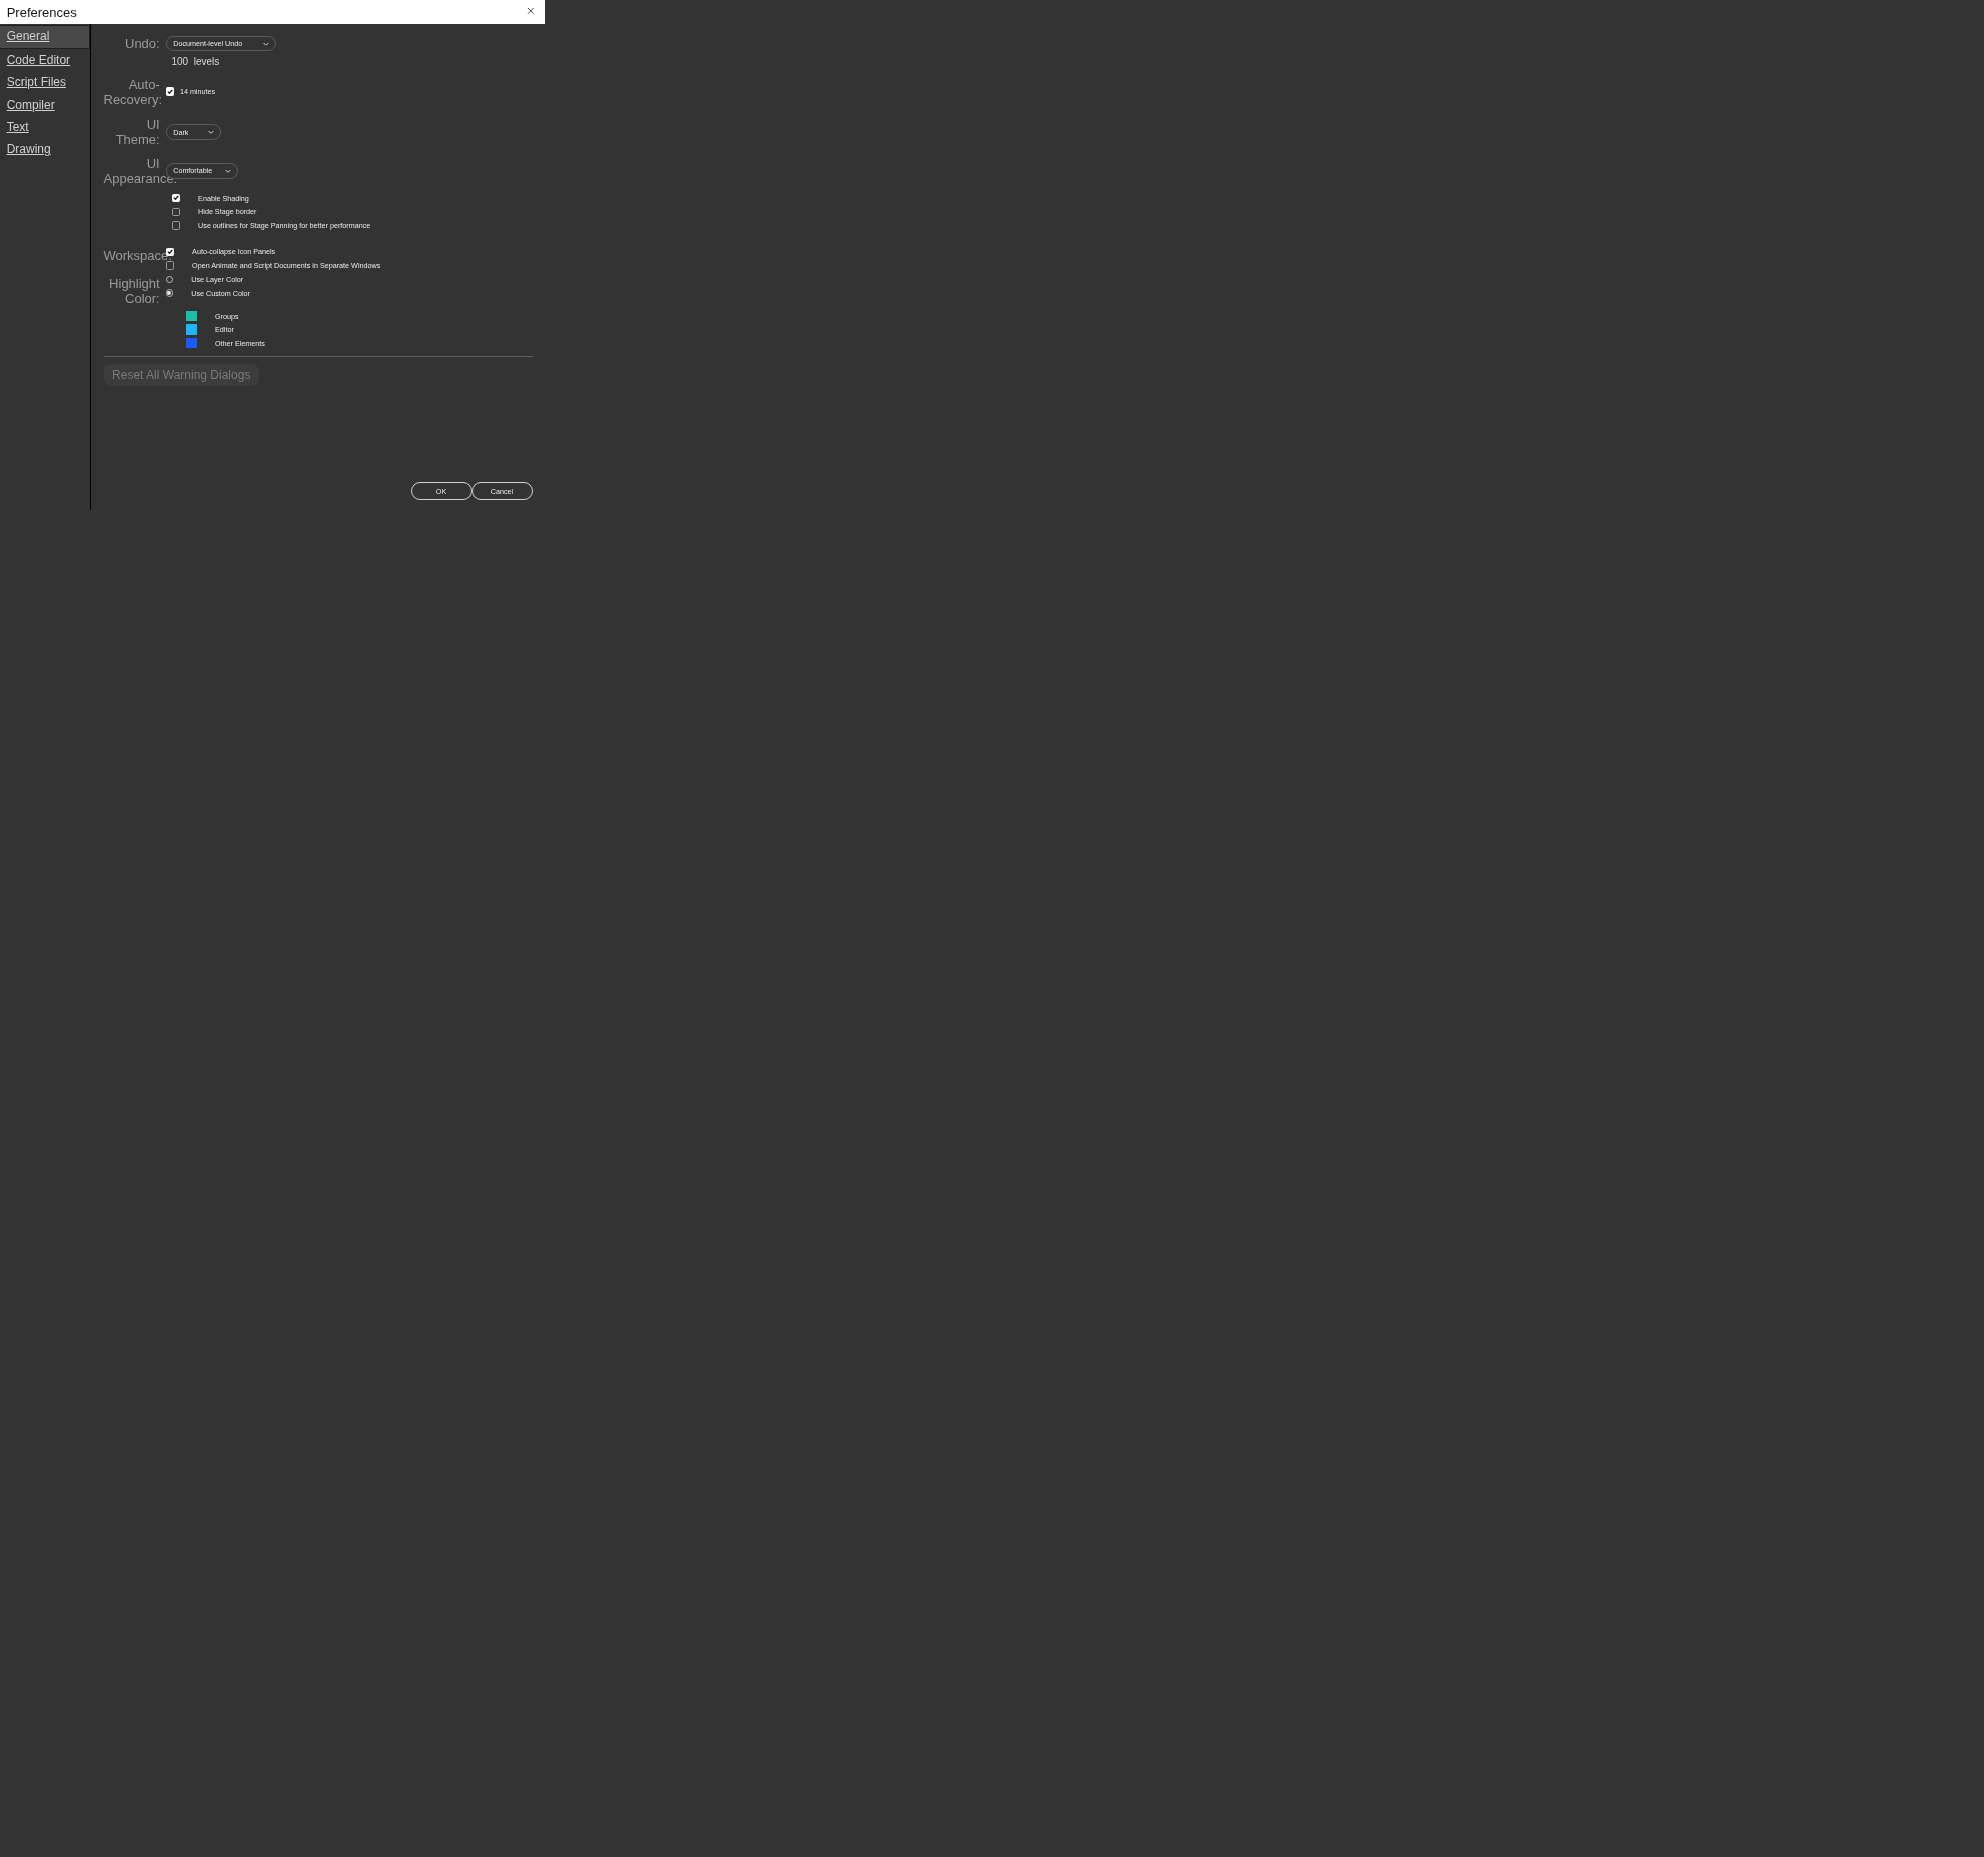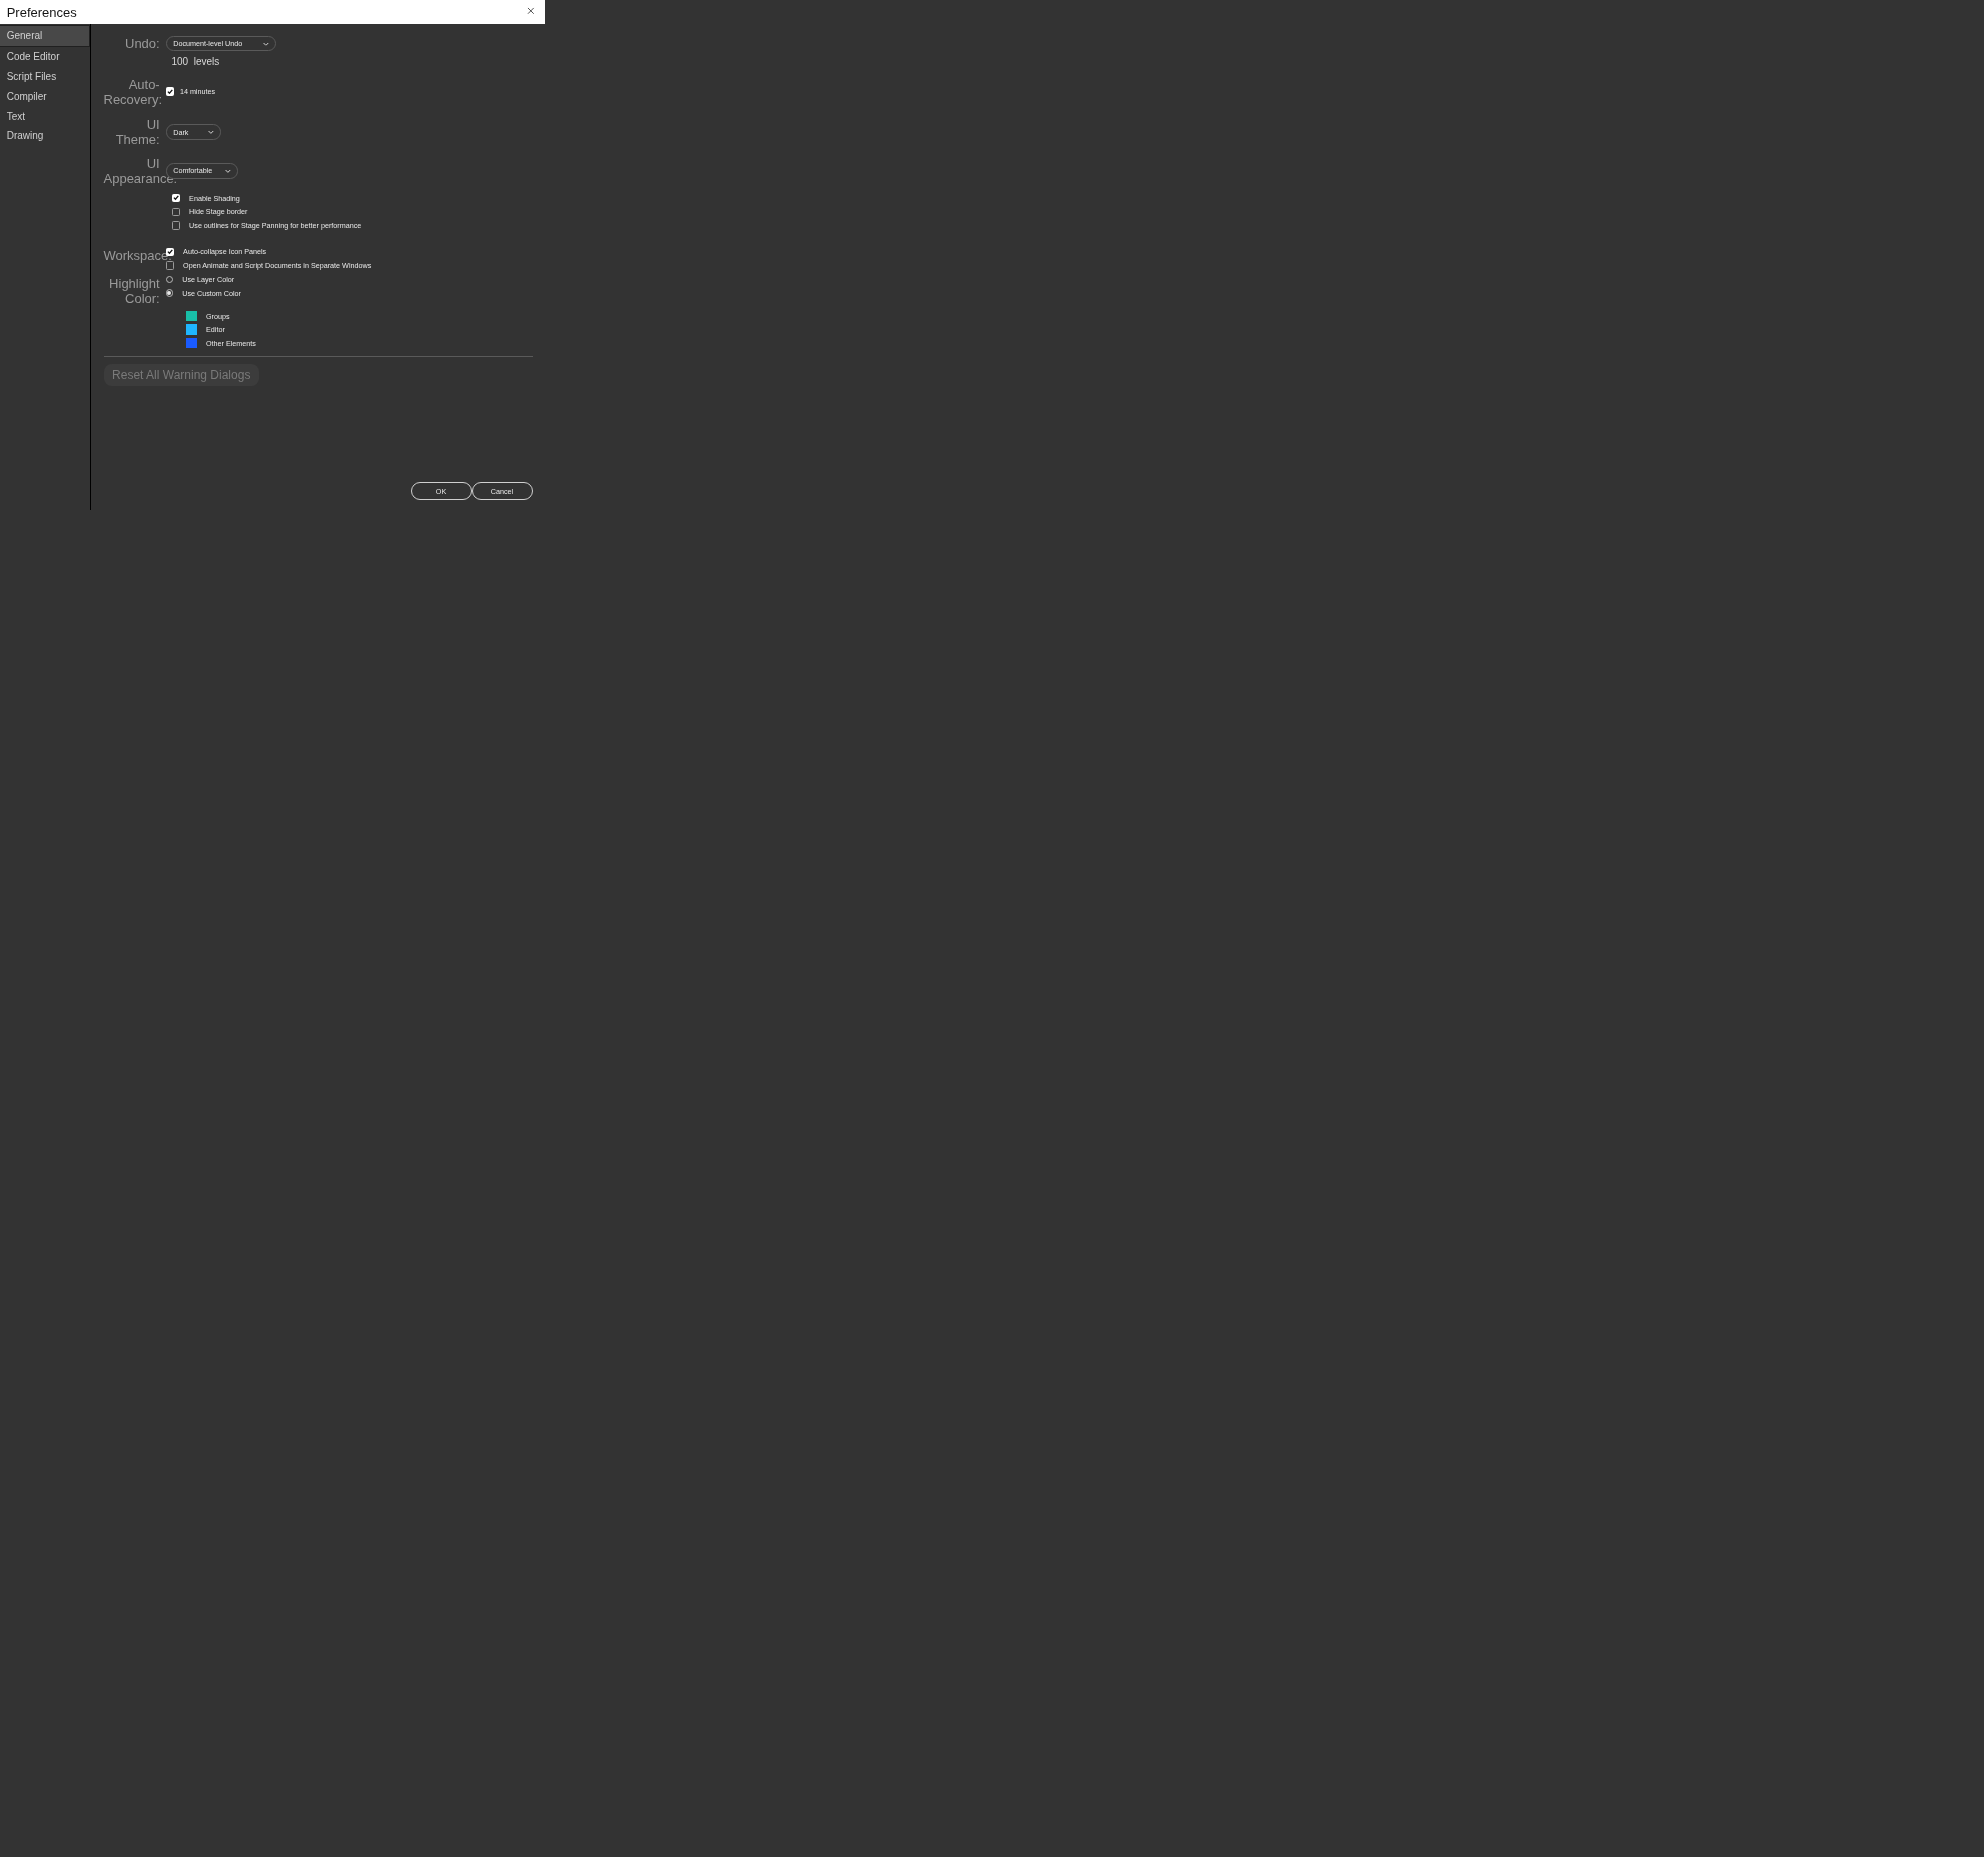--- a/index.html
+++ b/index.html
@@ -37,22 +37,23 @@
   .sidebar {
     width: 91px;
     background: #333333;
     border-right: 0.5px solid #000;
     padding-top: 1px;
   }
   .sidebar-item {
     padding: 3.4px 6.7px;
     color: #d0d0d0;
     cursor: pointer;
-    font-size: 10px;
+    font-size: 12px;
     line-height: 1.3;
+    text-decoration: underline;
   }
   .sidebar-item.selected {
     background: #484848;
     border: 0.5px solid #202020;
     border-left: none;
   }
   .content {
     flex: 1;
     padding: 11.5px 12.5px 6.7px 12.5px;
     position: relative;
@@ -175,21 +176,21 @@
     border-radius: 9.6px;
     background: transparent;
     color: #e8e8e8;
     min-width: 61px;
     padding: 3.8px 4.8px;
     text-align: center;
     font-size: 7.2px;
     cursor: pointer;
   }
   .col-stack { display:flex; flex-direction:column; gap:4.8px; }
-  .hl-row { display:flex; align-items:center; gap:9px; }
+  .hl-row { display:flex; align-items:center; gap:18px; }
 </style>
 </head>
 <body>
 
 <div class="titlebar">
   <span class="titlebar-title">Preferences</span>
   <span class="close-x">
     <svg viewBox="0 0 16 16">
         <path d="M2 2 L14 14 M14 2 L2 14"></path>
       </svg>

